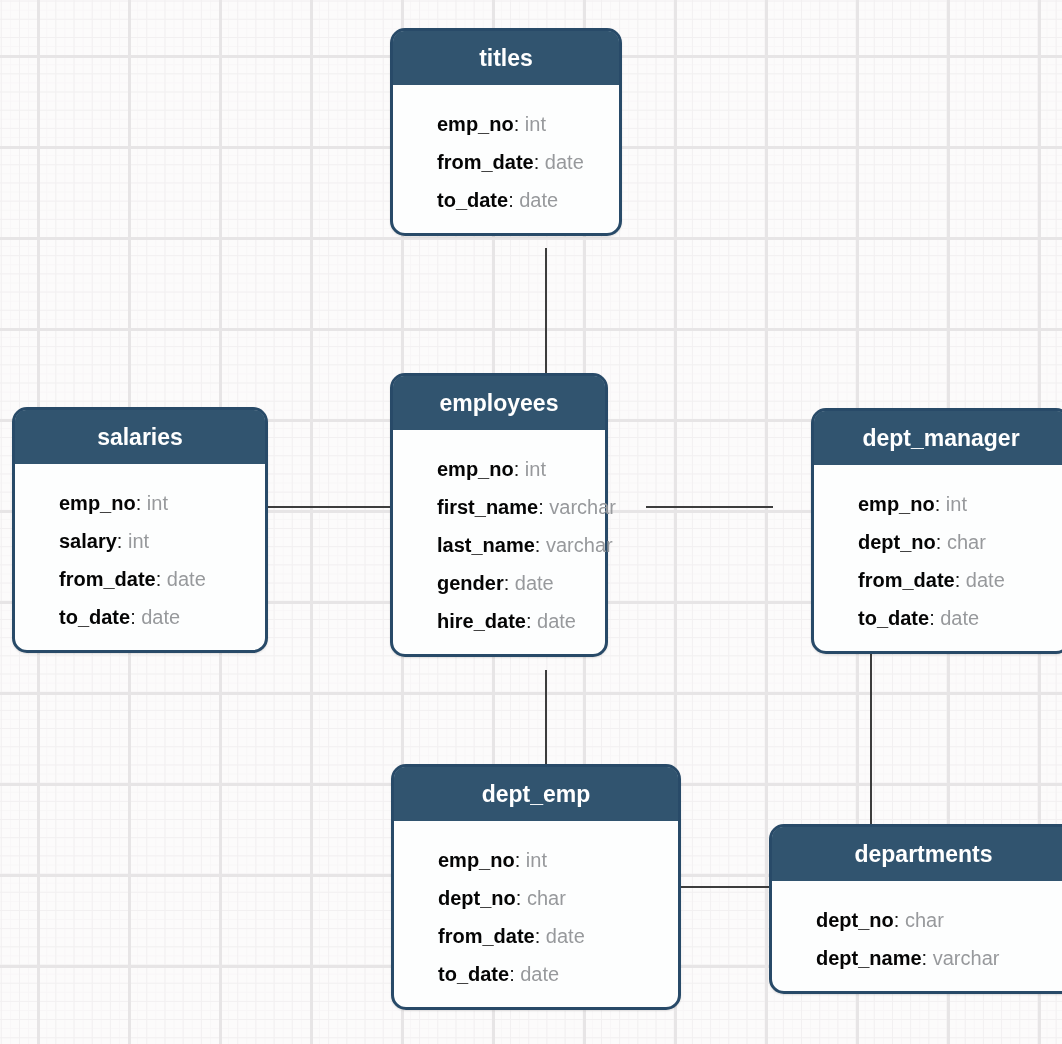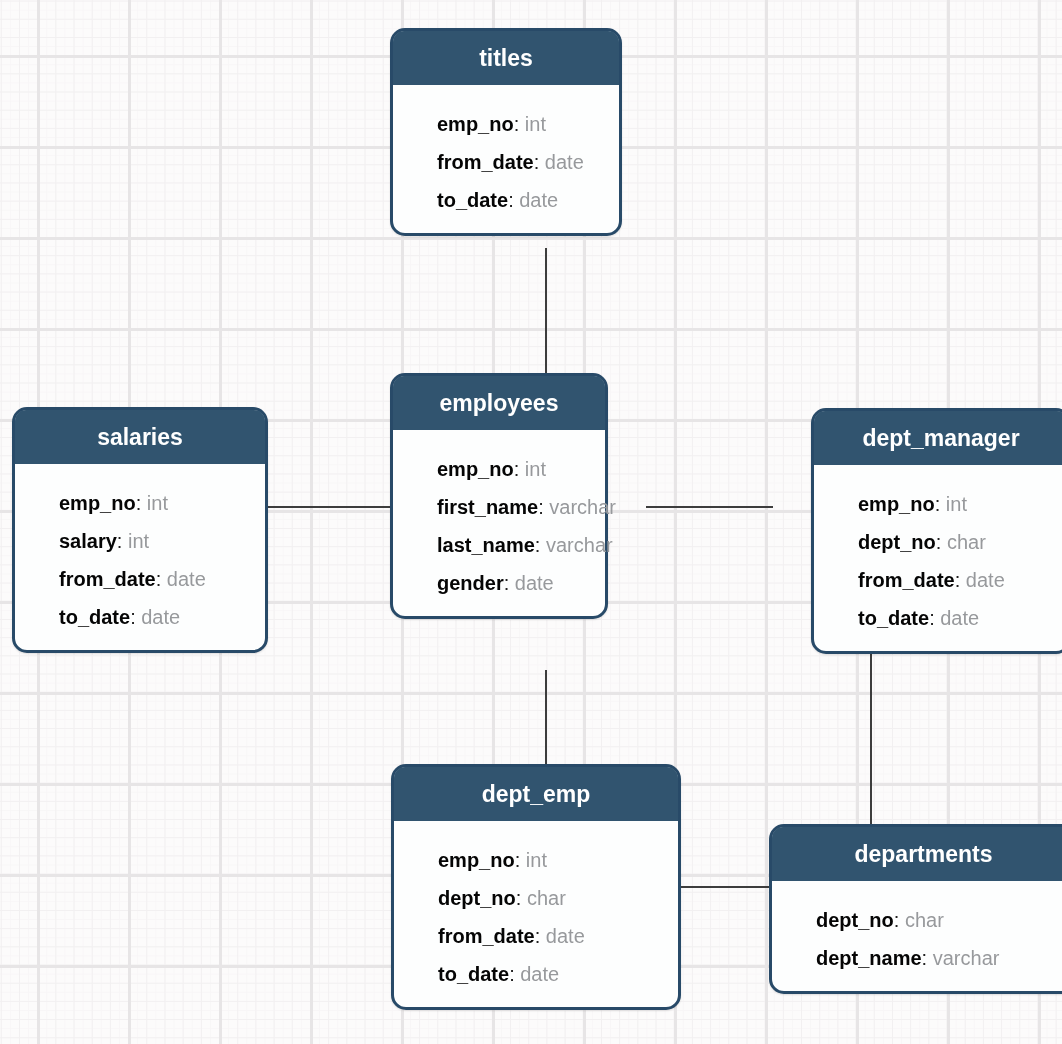--- a/index.html
+++ b/index.html
@@ -103,20 +103,21 @@
         <div class="erd-row"><span class="fname">to_date</span><span class="colon">:</span> <span class="ftype">date</span></div>
       </div>
     </div>
     <div class="erd-table" style="left: 390px; top: 373px; width: 218px;">
       <div class="erd-header">employees</div>
       <div class="erd-body">
         <div class="erd-row"><span class="fname">emp_no</span><span class="colon">:</span> <span class="ftype">int</span></div>
         <div class="erd-row"><span class="fname">first_name</span><span class="colon">:</span> <span class="ftype">varchar</span></div>
         <div class="erd-row"><span class="fname">last_name</span><span class="colon">:</span> <span class="ftype">varchar</span></div>
         <div class="erd-row"><span class="fname">gender</span><span class="colon">:</span> <span class="ftype">date</span></div>
+        <div class="erd-row"><span class="fname">hire_date</span><span class="colon">:</span> <span class="ftype">date</span></div>
       </div>
     </div>
     <div class="erd-table" style="left: 12px; top: 407px; width: 256px;">
       <div class="erd-header">salaries</div>
       <div class="erd-body">
         <div class="erd-row"><span class="fname">emp_no</span><span class="colon">:</span> <span class="ftype">int</span></div>
         <div class="erd-row"><span class="fname">salary</span><span class="colon">:</span> <span class="ftype">int</span></div>
         <div class="erd-row"><span class="fname">from_date</span><span class="colon">:</span> <span class="ftype">date</span></div>
         <div class="erd-row"><span class="fname">to_date</span><span class="colon">:</span> <span class="ftype">date</span></div>
       </div>

